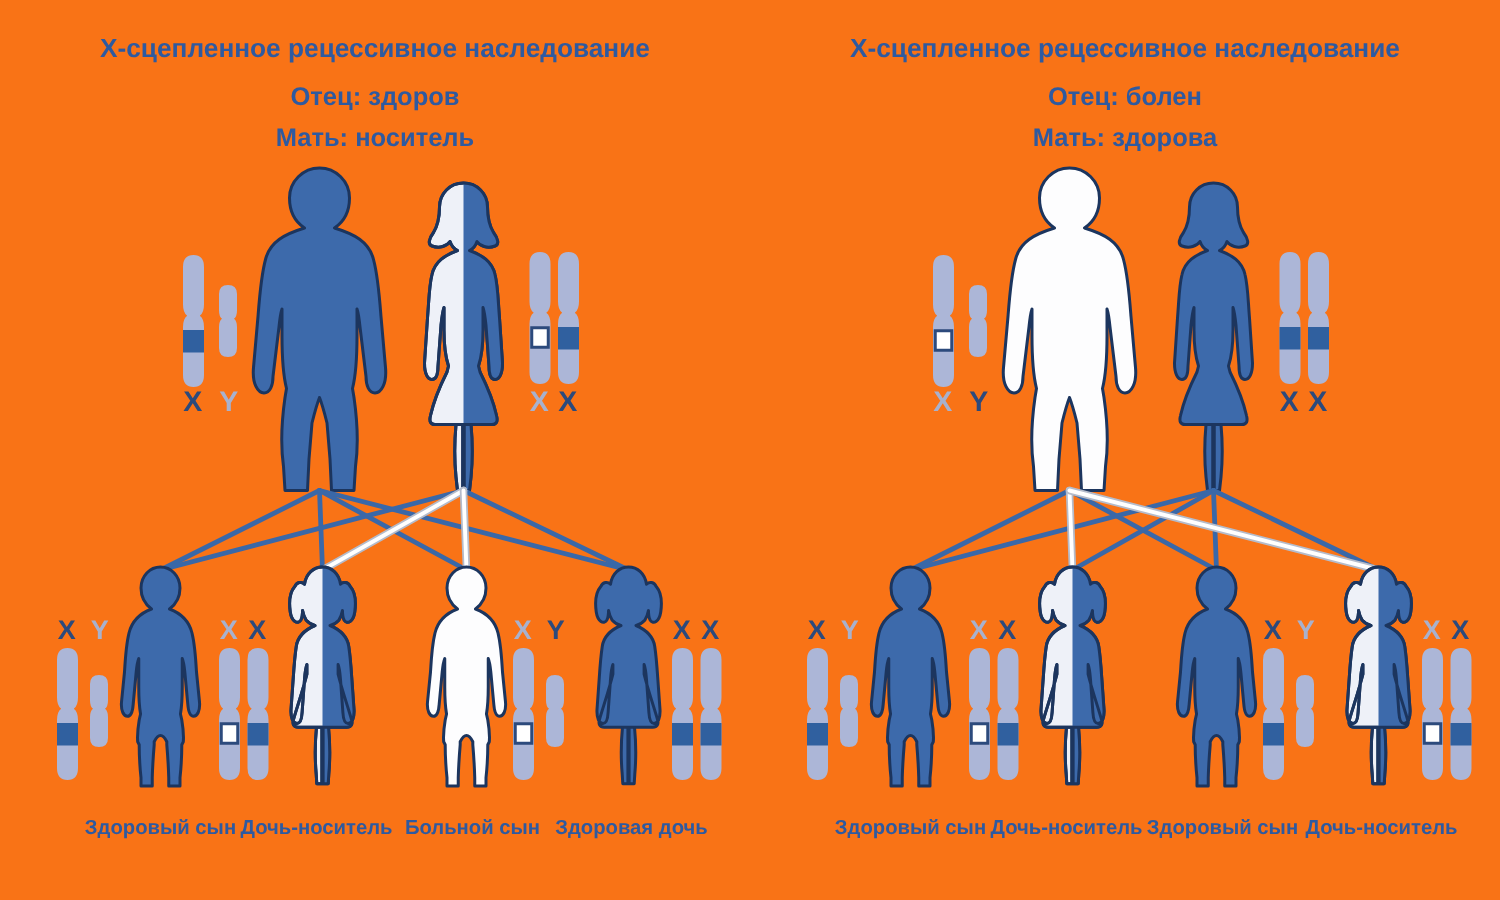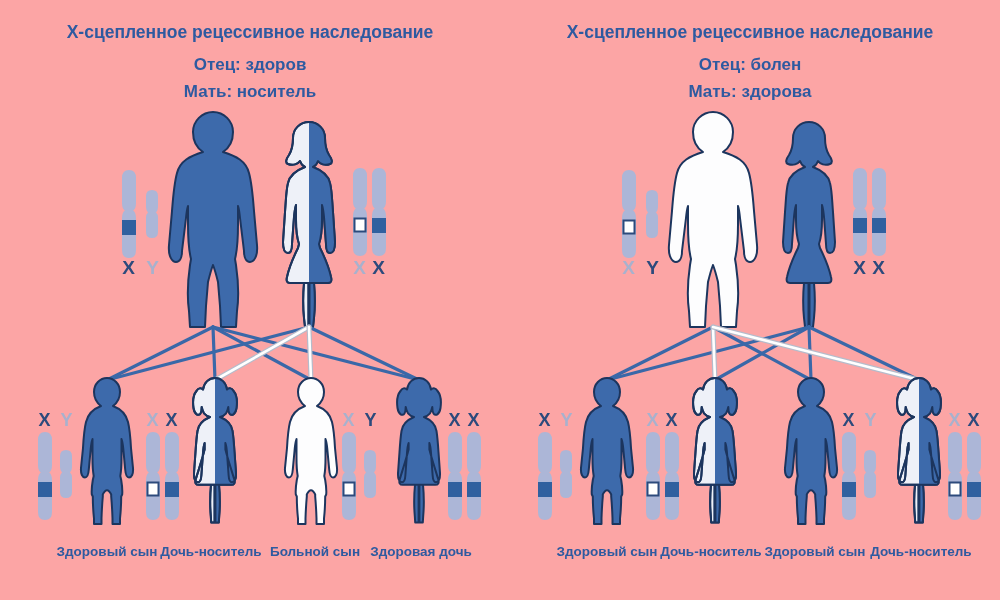--- a/index.html
+++ b/index.html
@@ -1,16 +1,16 @@
 <!DOCTYPE html>
 <html><head>
 <meta charset="utf-8">
 <style>
   html,body{margin:0;padding:0;background:#ffffff;font-family:"Liberation Sans","DejaVu Sans",sans-serif;}
-  .stage{width:1000px;height:600px;background:#fca5a5;position:relative;overflow:hidden;}
+  .stage{width:1000px;height:600px;background:#f97316;position:relative;overflow:hidden;}
   svg text{font-family:"Liberation Sans","DejaVu Sans",sans-serif;}
   .title{font-size:17.5px;font-weight:bold;fill:#2e5aa0;}
   .status{font-size:17px;font-weight:bold;fill:#2e5aa0;}
   .child-label{font-size:13.5px;font-weight:bold;fill:#2e5aa0;}
   .kt{font-size:19px;font-weight:bold;letter-spacing:1px;}
   .kt-sm{font-size:18px;font-weight:bold;letter-spacing:1px;}
   .kt-d{fill:#2c4a7c;}
   .kt-l{fill:#a8b1cd;}
   .fig-outline{stroke:#1c355e;stroke-width:2;stroke-linejoin:round;stroke-linecap:round;}
   .f-blue{fill:#3d6aab;}

